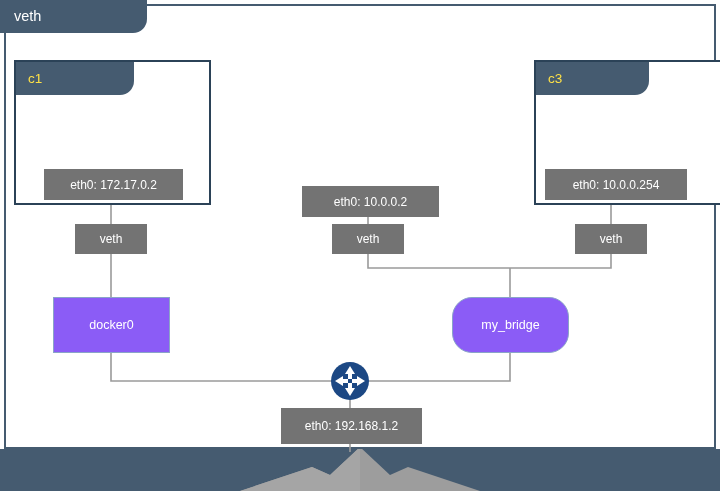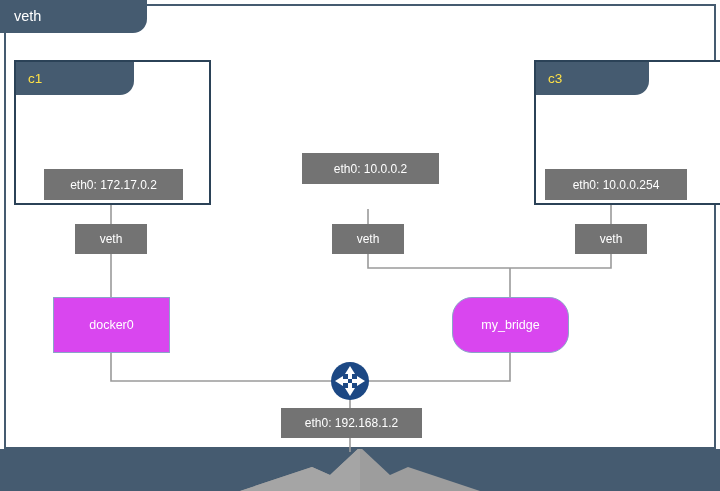--- a/index.html
+++ b/index.html
@@ -88,21 +88,21 @@
     font-size: 12px;
     display: flex;
     align-items: center;
     justify-content: center;
     box-sizing: border-box;
     z-index: 5;
     white-space: nowrap;
   }
   .node-dark {
     position: absolute;
-    background: #d946ef;
+    background: #8b5cf6;
     border: 1px solid #8aa4c8;
     color: #ffffff;
     font-size: 12.5px;
     display: flex;
     align-items: center;
     justify-content: center;
     box-sizing: border-box;
     z-index: 5;
     white-space: nowrap;
   }
@@ -166,21 +166,21 @@
 
   <div class="host-frame"></div>
   <div class="host-tab">veth</div>
 
   <div class="container-box" style="left:14px; top:60px; width:197px; height:145px;">
     <div class="container-tab" style="width:118px;">c1</div>
   </div>
   <div class="node-blue" style="left:44px; top:169px; width:139px; height:31px;">eth0: 172.17.0.2</div>
   <div class="node-blue" style="left:75px; top:224px; width:72px; height:30px;">veth</div>
 
-  <div class="node-blue" style="left:302px; top:153px; width:137px; height:31px;text-align:center;">eth0: 10.0.0.2</div>
+  <div class="node-blue" style="left:302px; top:186px; width:137px; height:31px;text-align:center;">eth0: 10.0.0.2</div>
   <div class="node-blue" style="left:332px; top:224px; width:72px; height:30px;">veth</div>
 
   <div class="container-box" style="left:534px; top:60px; width:202px; height:145px;">
     <div class="container-tab" style="width:113px;">c3</div>
   </div>
   <div class="node-blue" style="left:545px; top:169px; width:142px; height:31px;">eth0: 10.0.0.254</div>
   <div class="node-blue" style="left:575px; top:224px; width:72px; height:30px;">veth</div>
 
   <div class="node-dark" style="left:53px; top:297px; width:117px; height:56px;">docker0</div>
   <div class="node-dark" style="left:452px; top:297px; width:117px; height:56px;border-radius:20px;">my_bridge</div>
@@ -188,15 +188,15 @@
   <svg class="router-icon" viewBox="0 0 40 40">
     <circle cx="20" cy="20" r="19" fill="#1c4884"></circle>
     <g fill="#ffffff">
       <polygon points="20,5 25,13 22,13 22,18 18,18 18,13 15,13"></polygon>
       <polygon points="20,35 25,27 22,27 22,22 18,22 18,27 15,27"></polygon>
       <polygon points="5,20 13,15 13,18 18,18 18,22 13,22 13,25"></polygon>
       <polygon points="35,20 27,15 27,18 22,18 22,22 27,22 27,25"></polygon>
     </g>
   </svg>
 
-  <div class="node-blue" style="left:281px; top:408px; width:141px; height:30px;">eth0: 192.168.1.2</div>
+  <div class="node-blue" style="left:281px; top:408px; width:141px; height:36px;">eth0: 192.168.1.2</div>
 
 </div>
 
 </body></html>

